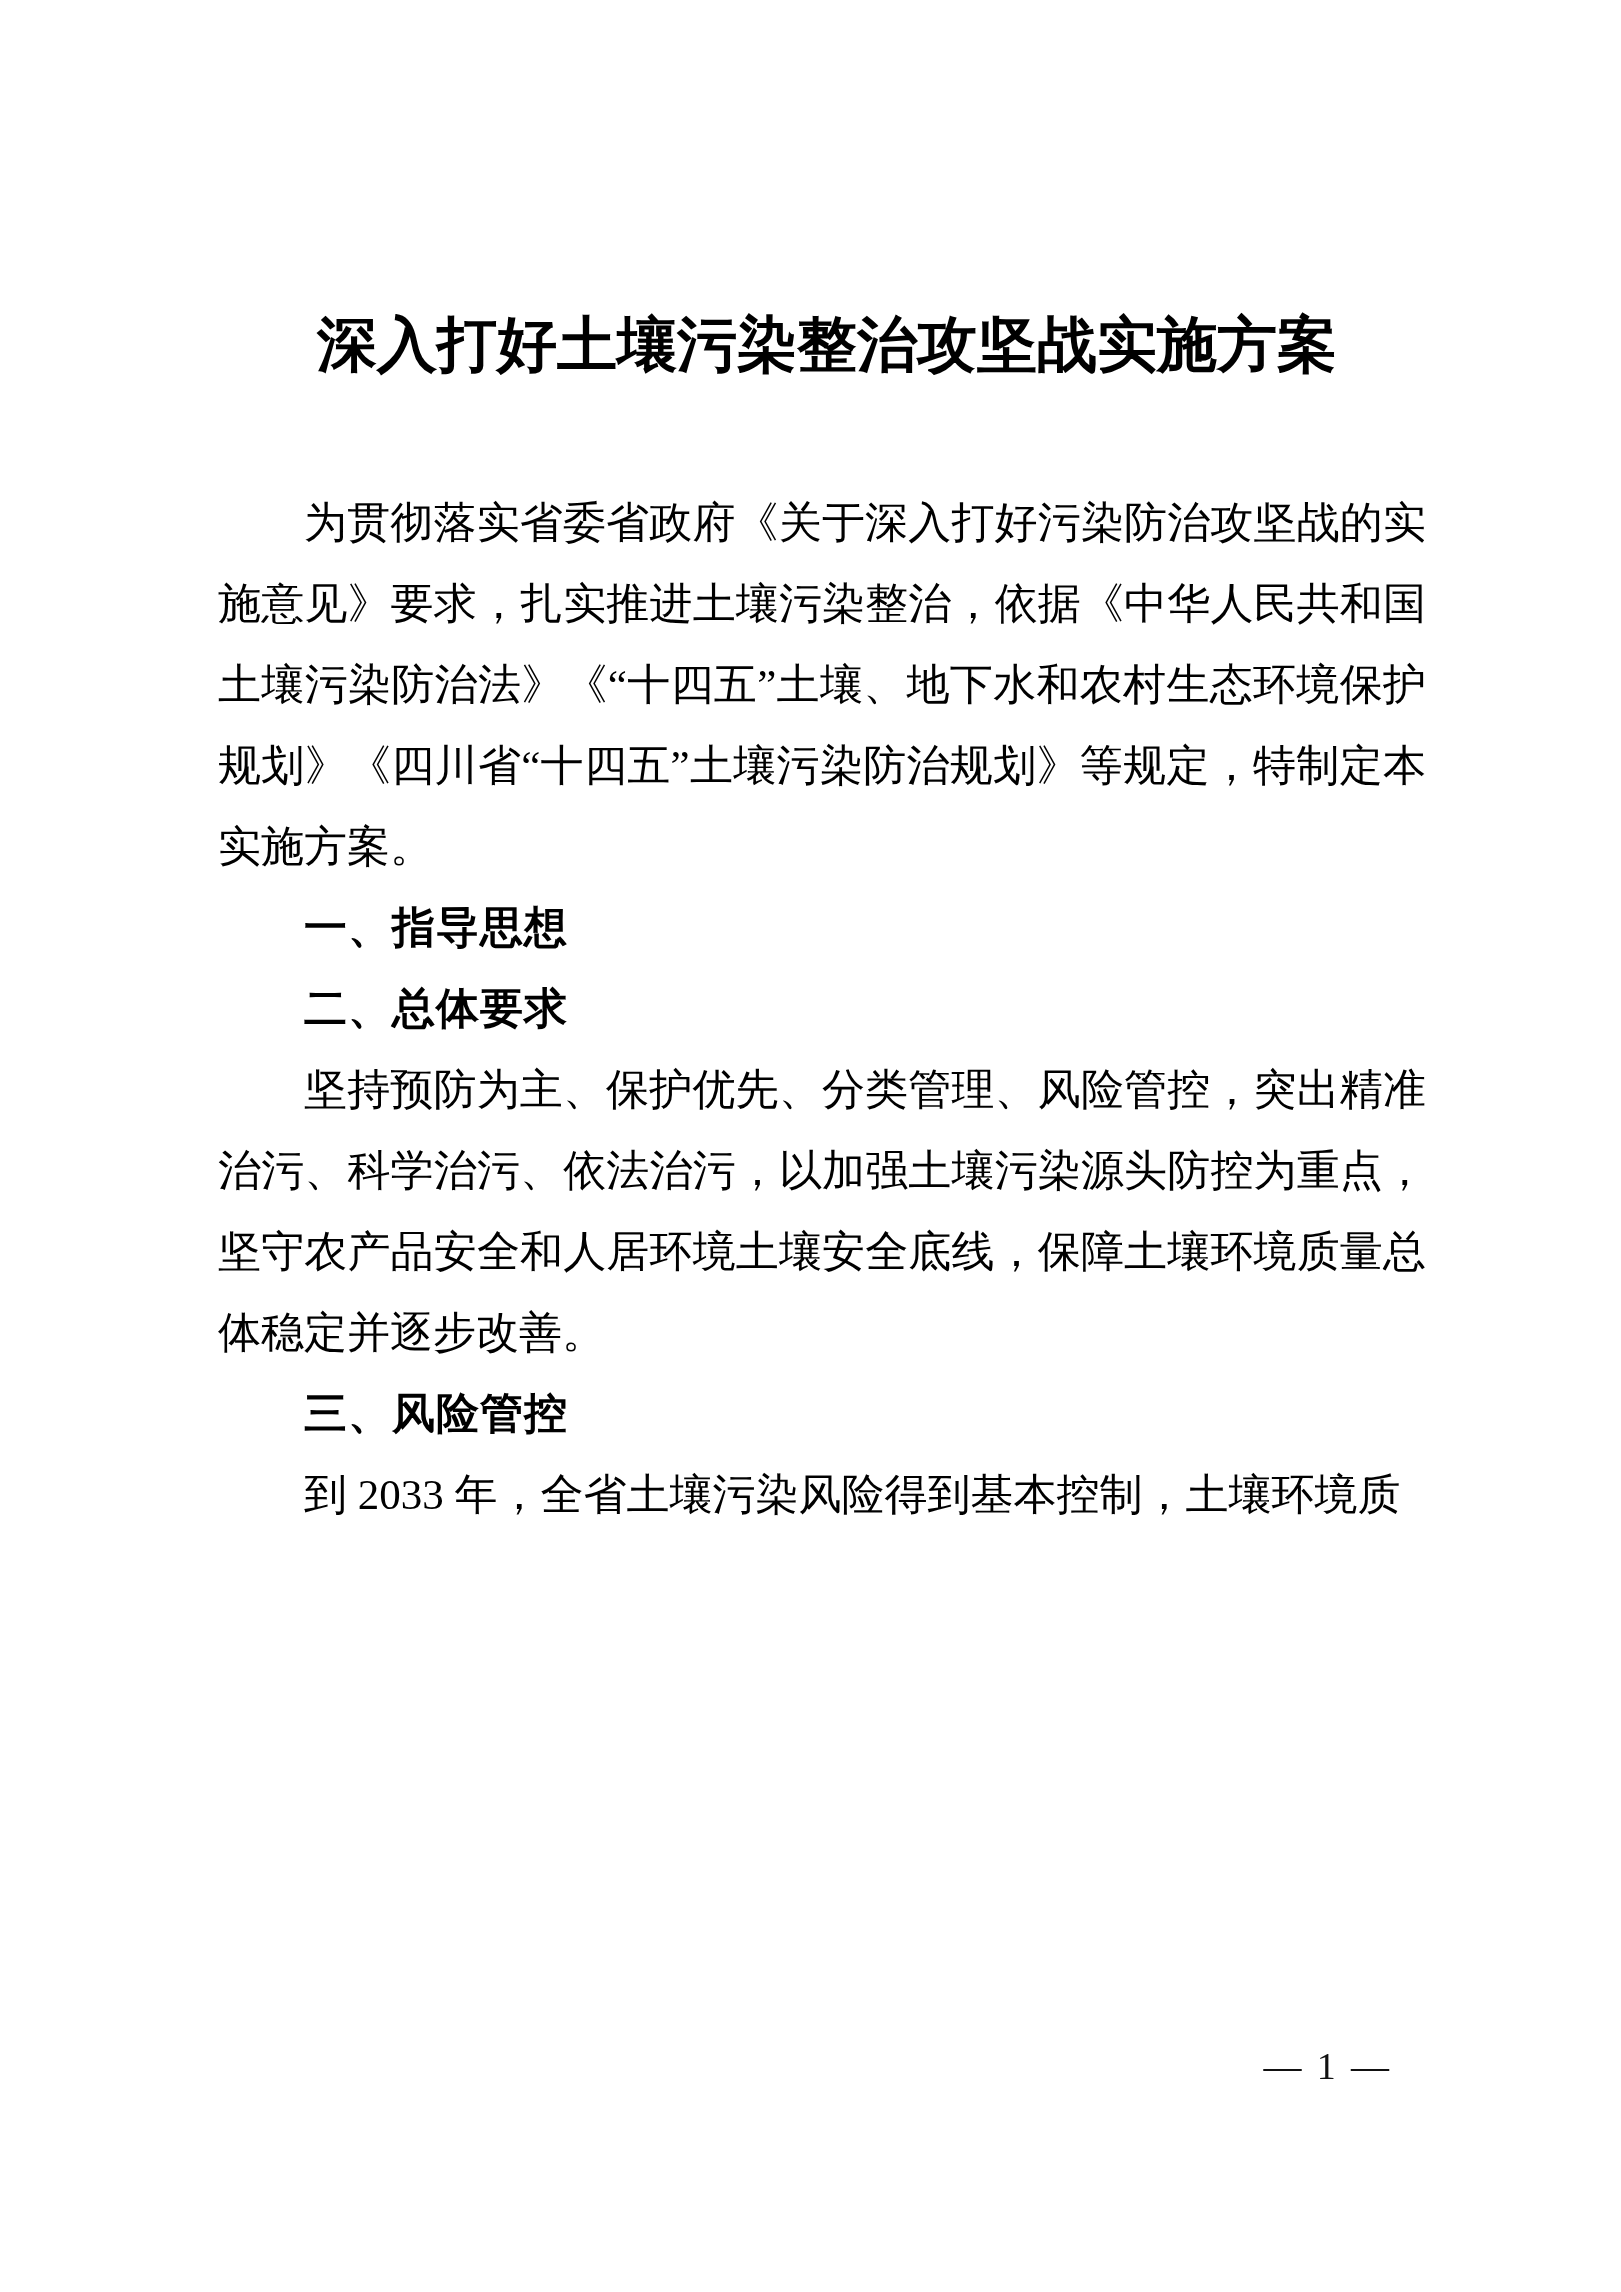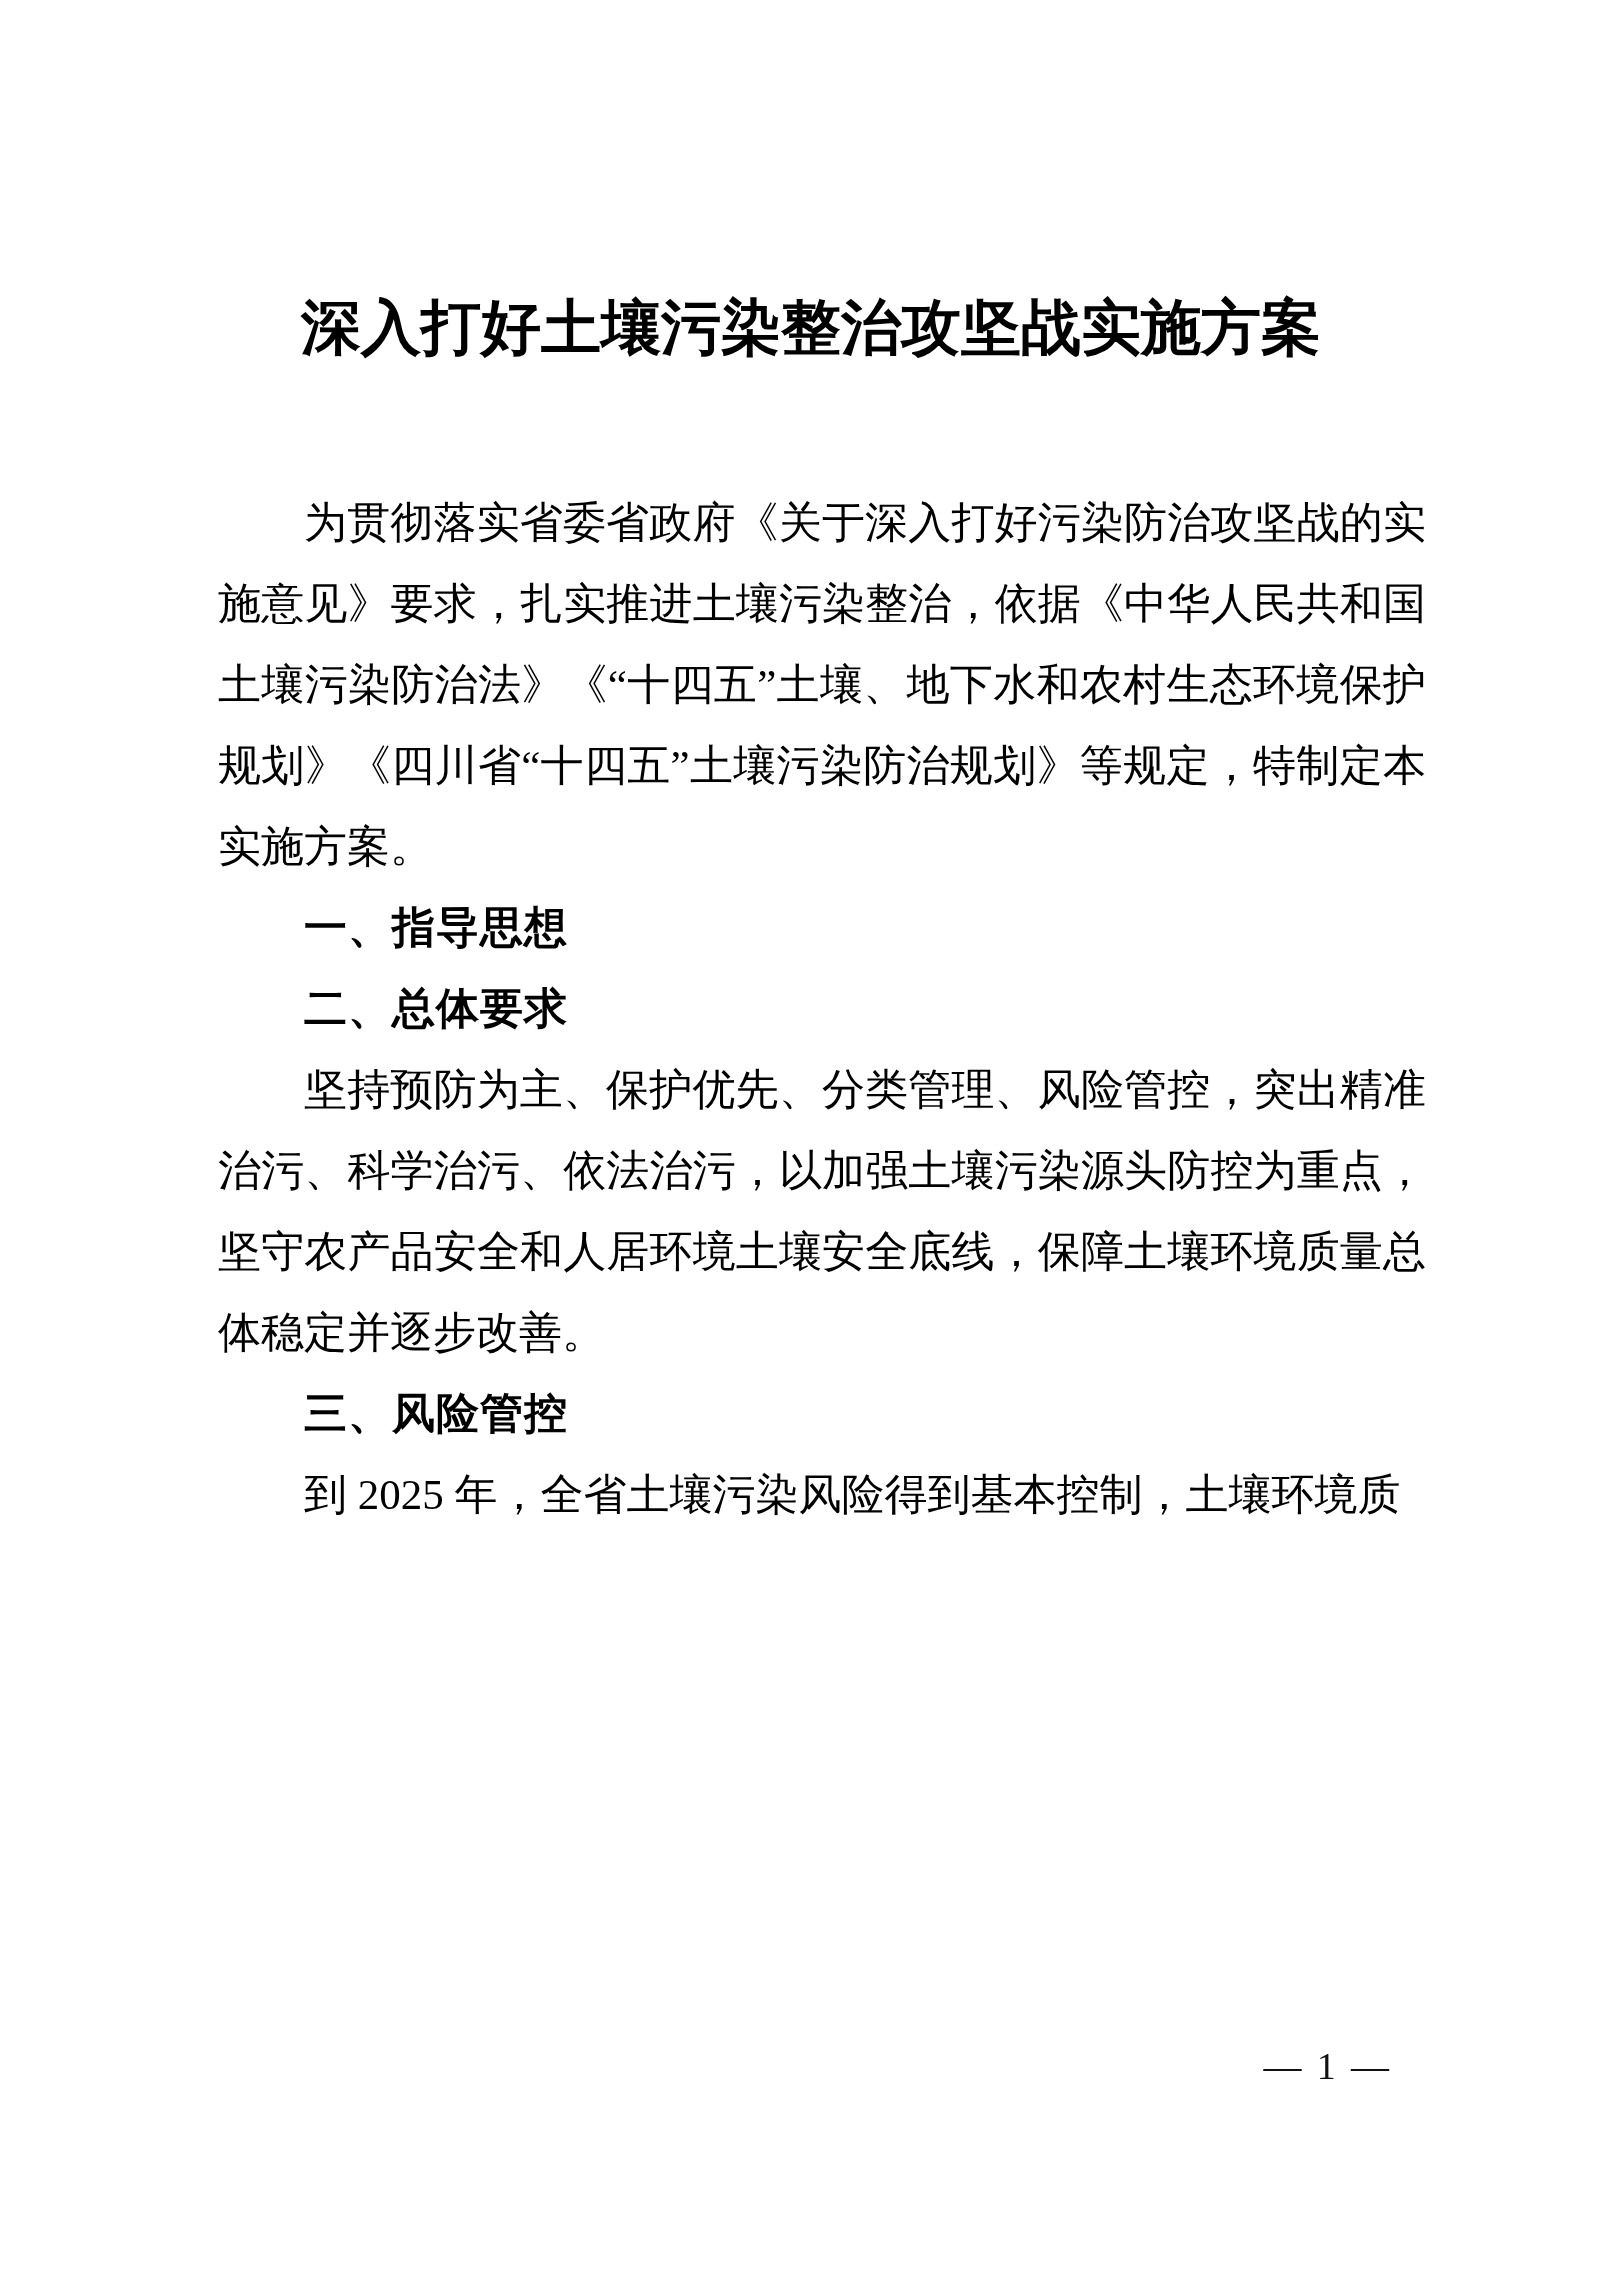--- a/index.html
+++ b/index.html
@@ -14,23 +14,23 @@
     height: 2293px;
     background: #ffffff;
     color: #000000;
     overflow: hidden;
   }
   .doc-title {
     position: absolute;
     top: 288px;
     left: 207px;
     width: 1208px;
-    margin: 0;
+    margin: 16px;
     text-align: center;
-    font-family: Liberation Serif, serif;
+    font-family: Liberation Sans, sans-serif;
     font-weight: 700;
     font-size: 60px;
     line-height: 81px;
     letter-spacing: 0px;
     white-space: nowrap;
   }
   .doc-body {
     position: absolute;
     top: 482px;
     left: 218px;
@@ -80,20 +80,20 @@
 
     <h2 class="section-heading">一、指导思想</h2>
 
 
     <h2 class="section-heading">二、总体要求</h2>
 
     <p class="body-para">坚持预防为主、保护优先、分类管理、风险管控，突出精准治污、科学治污、依法治污，以加强土壤污染源头防控为重点，坚守农产品安全和人居环境土壤安全底线，保障土壤环境质量总体稳定并逐步改善。</p>
 
     <h2 class="section-heading">三、风险管控</h2>
 
-    <p class="body-para">到 2025 年，全省土壤污染风险得到基本控制，土壤环境质</p>
+    <p class="body-para">到 2033 年，全省土壤污染风险得到基本控制，土壤环境质</p>
 
   </div>
 
   <div class="page-footer">— 1 —</div>
 
 </div>
 
 
 </body></html>

